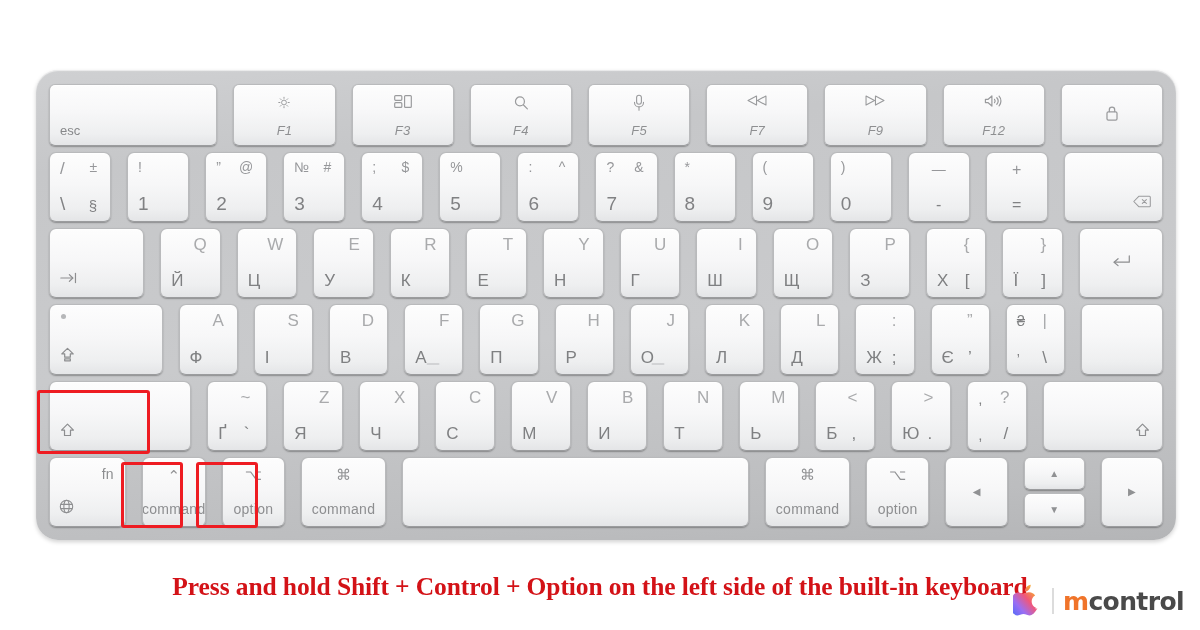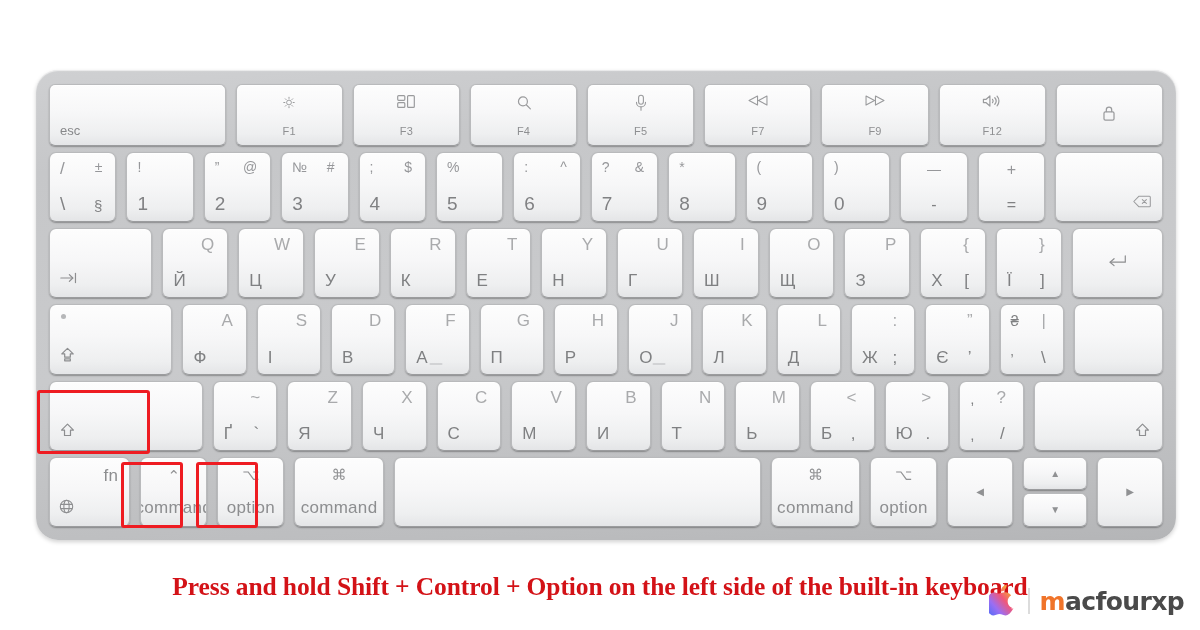--- a/index.html
+++ b/index.html
@@ -17,21 +17,21 @@
     position:absolute;
     left:36px; top:70px;
     width:1140px; height:470px;
     border-radius:22px;
     background:linear-gradient(175deg,#cfd0d2 0%,#c6c7c9 18%,#c9cacc 55%,#bcbdbf 88%,#b4b5b7 100%);
     box-shadow:0 2px 4px rgba(0,0,0,0.18), inset 0 1px 1px rgba(255,255,255,0.65);
     padding:14px 13px 13px 13px;
     display:flex; flex-direction:column;
     gap:6px;
   }
-  .krow { display:flex; gap:10px; flex:1; position:relative; }
+  .krow { display:flex; gap:16px; flex:1; position:relative; }
   .krow.fnrow { flex:0 0 62px; }
 
   
   .key {
     position:relative;
     border-radius:7px;
     background:linear-gradient(180deg,#fdfdfd 0%,#f7f7f8 45%,#eeeff0 82%,#e4e5e7 100%);
     border:1px solid #b9babc;
     border-bottom-color:#9b9c9e;
     box-shadow:0 1px 1.5px rgba(0,0,0,0.30), inset 0 1px 0 rgba(255,255,255,0.9);
@@ -44,26 +44,26 @@
 
   
   .lbl { position:absolute; line-height:1; white-space:nowrap; }
   .tl { top:7px; left:10px; }
   .tr { top:7px; right:13px; }
   .tc { top:9px; left:50%; transform:translateX(-50%); }
   .bl { bottom:8px; left:10px; }
   .br { bottom:8px; right:13px; }
   .bc { bottom:8px; left:50%; transform:translateX(-50%); }
   .cc { top:50%; left:50%; transform:translate(-50%,-50%); }
-  .f-num { font-size:11px; color:#8e8f91; letter-spacing:.2px;}
+  .f-num { font-size:13px; color:#8e8f91; letter-spacing:.2px;font-style:italic;}
   .sym-top { font-size:14px; color:#96979a; }
   .sym-bot { font-size:19px; color:#808183; }
   .lat { font-size:17px; color:#a9aaac; }
   .cyr { font-size:17px; color:#7f8082; }
-  .mod-word { font-size:17px; color:#8d8e90; letter-spacing:.3px; }
+  .mod-word { font-size:14px; color:#8d8e90; letter-spacing:.3px; }
   .mod-sym { font-size:15px; color:#919294; }
   .esc-lbl { font-size:13px; color:#87888a; }
 
   
   .homing {
     position:absolute; bottom:9px; left:50%;
     width:13px; height:2px; border-radius:1px;
     background:#d2d3d5; transform:translateX(-50%);
     margin-left:-1px;
   }
@@ -581,14 +581,14 @@
       </linearGradient>
       <linearGradient id="lg" x1="0" y1="1" x2="1" y2="0">
         <stop offset="0%" stop-color="#6b7cf6"></stop>
         <stop offset="45%" stop-color="#d5599a"></stop>
         <stop offset="100%" stop-color="#f3f4f6"></stop>
       </linearGradient>
     </defs>
     <path fill="url(#ag)" d="M24.4 23.9c-.5 1.2-1.1 2.3-1.9 3.3-1 1.4-1.9 2.4-2.5 2.9-1 .9-2.1 1.4-3.3 1.4-.8 0-1.8-.2-3-.7-1.2-.5-2.2-.7-3.2-.7-1 0-2.1.2-3.3.7-1.2.5-2.1.8-2.8.8-1.1 0-2.2-.5-3.3-1.5-.7-.6-1.6-1.7-2.7-3.2C-1 24.2-2 21.5-2 18.9c0-2.9.7-5.4 2.1-7.4C1.2 9.9 2.6 9 4.3 8.6c.9-.2 2-.1 3.3.3 1.2.4 2 .6 2.4.6.3 0 1.2-.2 2.7-.7 1.4-.4 2.6-.6 3.5-.5 2.6.2 4.6 1.2 5.9 3.1-2.3 1.4-3.5 3.4-3.4 6 0 2 .8 3.7 2.2 5 .6.6 1.3 1.1 2.1 1.4-.2.5-.4 1-.6 1.4zM17.7 1.2c0 1.4-.5 2.7-1.5 4-1.2 1.5-2.7 2.3-4.3 2.2 0-.2 0-.4 0-.5 0-1.4.6-2.8 1.6-4 .5-.6 1.2-1.1 2-1.5.8-.4 1.6-.6 2.3-.6 0 .2 0 .3 0 .4z"></path>
   </svg>
   <div class="divider"></div>
-  <div class="wordmark"><span class="m">m</span><span>acfourxp</span></div>
+  <div class="wordmark"><span class="m">m</span><span>control</span></div>
 </div>
 
 </body></html>

